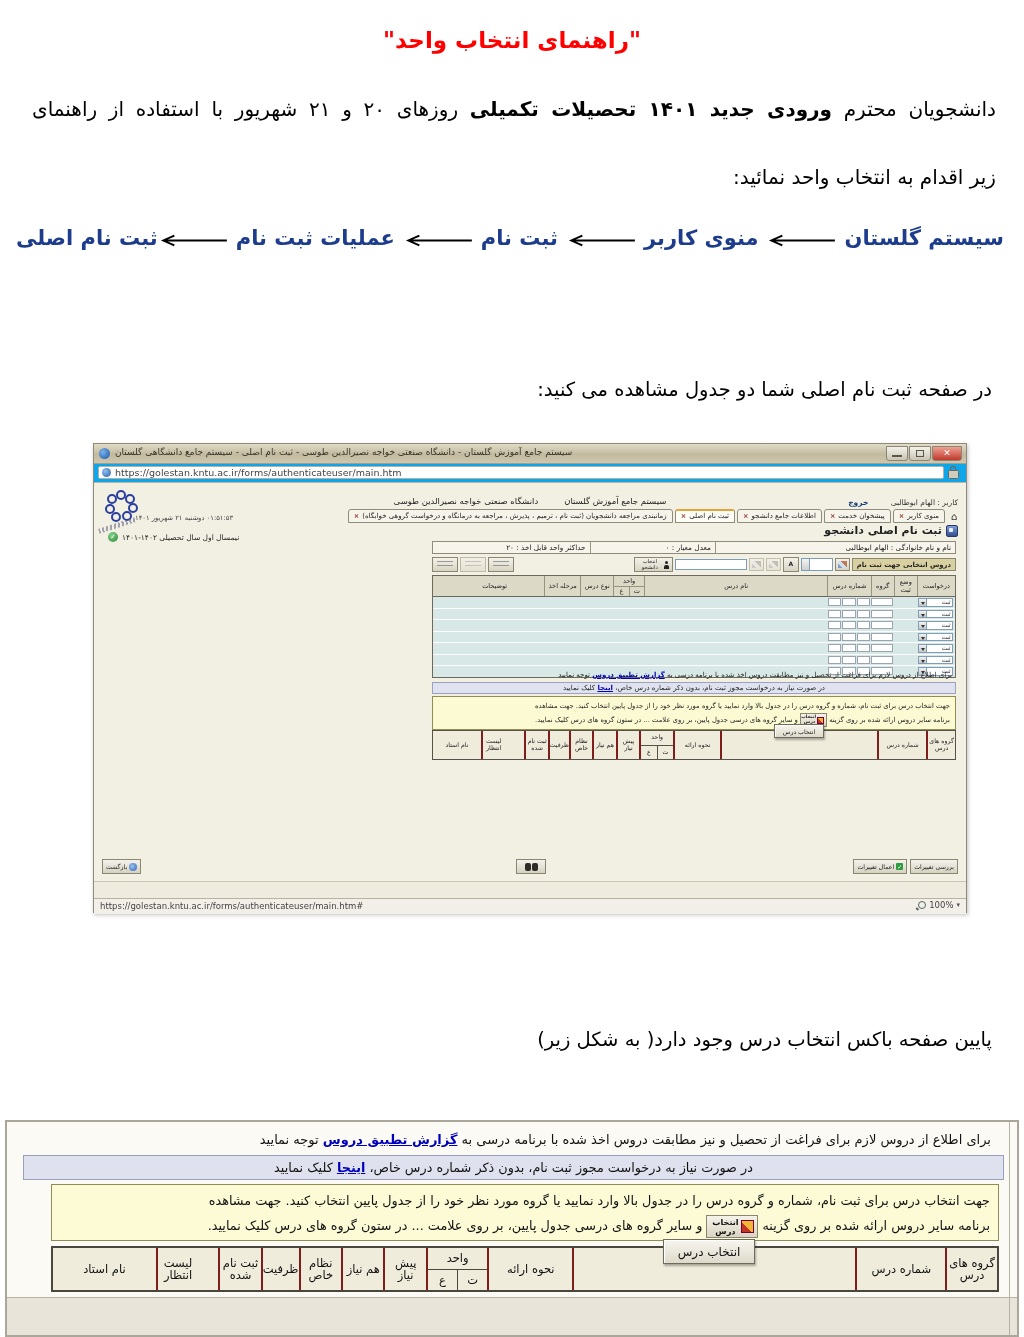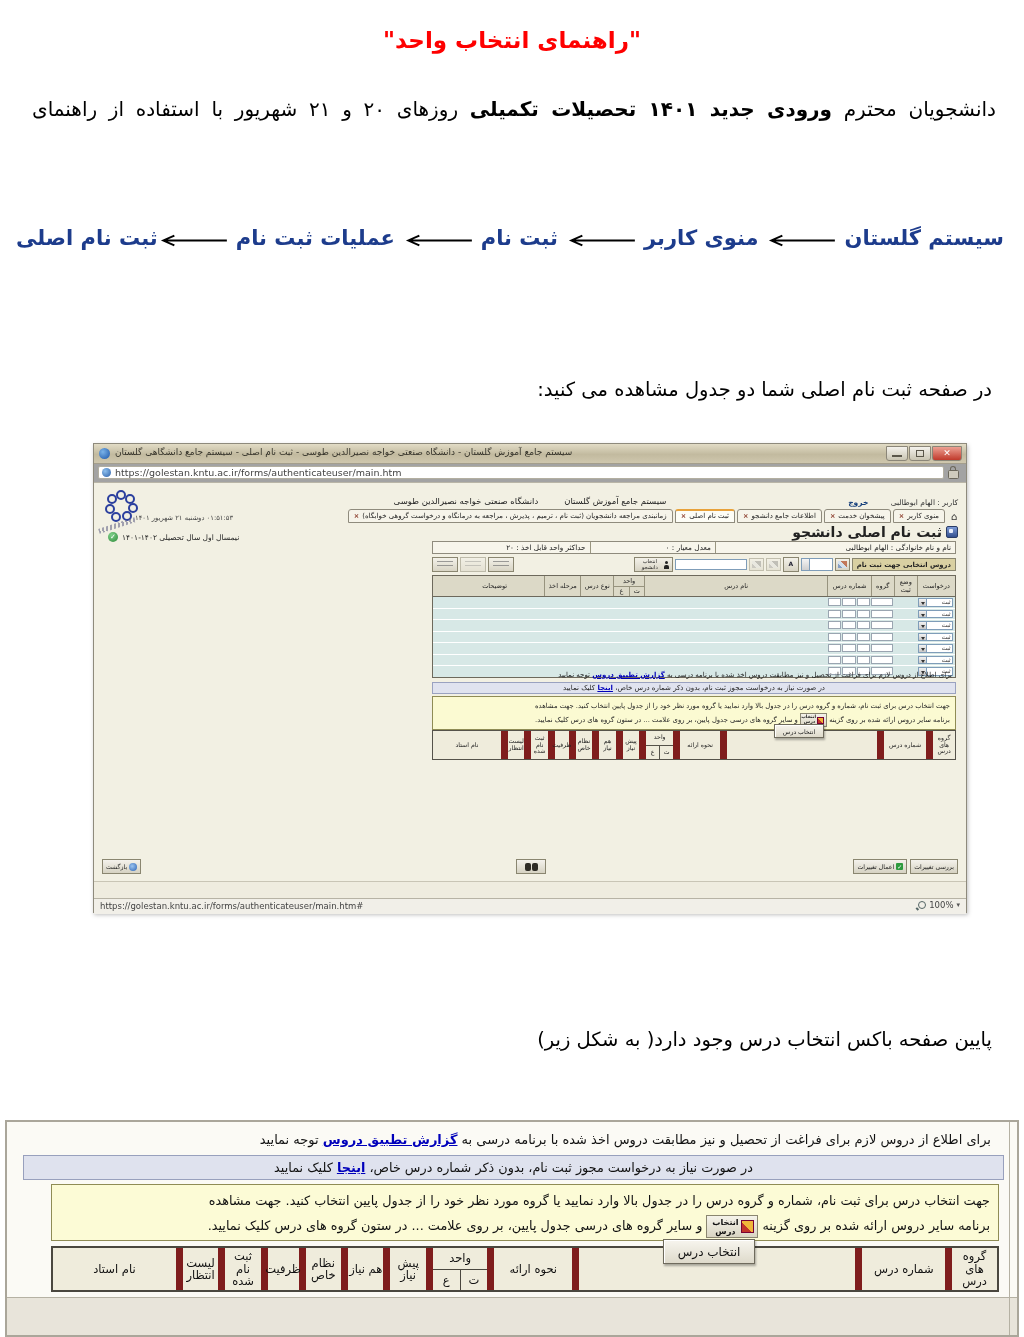--- a/index.html
+++ b/index.html
@@ -21,42 +21,42 @@
   .shot{position:absolute;top:443px;left:93px;width:872px;height:468px;border:1px solid #8e8a7c;background:#f2f0e3;box-shadow:0 0 0 1px #d8d4c6 inset,1px 2px 4px rgba(0,0,0,.25);}
   .tbar{height:19px;position:relative;border-bottom:1px solid #a49e8c;
     background:linear-gradient(180deg,#e2dcc6,#c2ba9f 55%,#cfc7ae),radial-gradient(circle at 60% 40%,#d8d0b2,#b9b096);}
   .ticon{position:absolute;left:5px;top:4px;width:11px;height:11px;border-radius:50%;background:radial-gradient(circle at 35% 35%,#7ab2e8,#1b55a8);}
   .ttext{position:absolute;left:21px;top:3px;font-size:9px;color:#35332a;direction:rtl;white-space:nowrap;}
   .winbtns{position:absolute;right:4px;top:2px;display:flex;gap:1px;}
   .wb{width:20px;height:13px;border:1px solid #8b8678;border-radius:0 0 3px 3px;background:linear-gradient(#f4f2ec,#c9c4b2);position:relative;}
   .wb-min::after{content:"";position:absolute;left:5px;right:5px;bottom:3px;height:2px;background:#55514494;background:#5a564a;}
   .wb-max::after{content:"";position:absolute;left:6px;top:3px;width:6px;height:5px;border:1.5px solid #5a564a;}
   .wb-close{width:28px;background:linear-gradient(#eda092,#c0392b);color:#fff;font-size:9px;line-height:12px;text-align:center;font-weight:bold;}
-  .ubar{height:18px;background:#a3a3a3;border-bottom:1px solid #b9b5a7;position:relative;}
+  .ubar{height:18px;background:#0ea5e9;border-bottom:1px solid #b9b5a7;position:relative;}
   .ufield{position:absolute;left:4px;right:22px;top:2px;bottom:3px;background:#fff;border:1px solid #b3afa1;border-radius:2px;}
   .uglobe{position:absolute;left:8px;top:4px;width:9px;height:9px;border-radius:50%;background:radial-gradient(circle at 35% 35%,#8fc0ee,#2a5fa8);}
   .utext{position:absolute;left:21px;top:3px;font-size:9.5px;color:#444;white-space:nowrap;direction:ltr;}
   .ulock{position:absolute;right:7px;top:6px;width:9px;height:7px;border:1.5px solid #6b675b;border-radius:1.5px;background:#cfcbbd;}
   .ulock::before{content:"";position:absolute;top:-5px;left:1px;width:4px;height:4px;border:1.5px solid #6b675b;border-bottom:none;border-radius:4px 4px 0 0;}
 
   .scontent{position:relative;height:398px;background:#f2f0e3;direction:rtl;font-size:8px;color:#222;overflow:hidden;}
   .sbism{position:absolute;top:3px;left:0;right:0;text-align:center;font-size:7px;color:#333;}
   .sapp{position:absolute;top:13px;left:0;right:0;text-align:center;font-size:8.5px;color:#222;}
   .sapp .gap{display:inline-block;width:26px;}
   .suser{position:absolute;top:15px;right:8px;font-size:7.5px;color:#333;}
   .suser .logout{font-weight:bold;color:#17407c;margin-right:20px;}
   .stabs{position:absolute;top:26px;right:6px;display:flex;direction:rtl;align-items:flex-end;font-size:7px;white-space:nowrap;}
   .home{width:12px;height:12px;font-size:10px;line-height:12px;text-align:center;color:#333;margin-left:3px;}
   .tab{display:flex;align-items:center;background:#f6f4ea;border:1px solid #8f8b7d;border-radius:3px 3px 0 0;padding:2px 5px;margin-left:2px;gap:3px;}
   .tab .x{color:#8a3b2a;font-weight:bold;font-size:6.5px;}
   .tab.active{background:#fdfdf6;border-top:2px solid #e8a23b;padding-top:1px;}
   .slogo{position:absolute;left:8px;top:4px;}
   .slogocap{position:absolute;left:4px;top:40px;width:38px;height:5px;background:repeating-linear-gradient(100deg,#6a6a8a 0 2px,transparent 2px 4px);opacity:.6;transform:rotate(-18deg);}
   .sdate{position:absolute;left:41px;top:31px;font-size:6.8px;color:#444;direction:rtl;}
-  .sformtitle{position:absolute;top:41px;right:8px;display:flex;align-items:center;gap:4px;font-size:14px;font-weight:bold;}
+  .sformtitle{position:absolute;top:41px;right:8px;display:flex;align-items:center;gap:4px;font-size:11px;font-weight:bold;}
   .ficon{width:10px;height:10px;border-radius:2px;background:linear-gradient(#7d9bd6,#33508f);border:1px solid #2a3c66;position:relative;}
   .ficon::after{content:"";position:absolute;left:2px;top:2px;width:4px;height:4px;background:#e8eefc;border-radius:1px;}
   .ssem{position:absolute;top:49px;left:14px;display:flex;align-items:center;gap:4px;font-size:7.5px;direction:ltr;}
   .okicon{width:10px;height:10px;border-radius:50%;background:radial-gradient(circle at 35% 30%,#7fd089,#2e8b3a);color:#fff;font-size:7px;line-height:10px;text-align:center;font-weight:bold;}
   .ssem .txt{direction:rtl;}
 
   .sinfo{position:absolute;top:58px;right:10px;width:524px;height:13px;display:flex;direction:rtl;background:#f7f5eb;border:1px solid #8f8b7d;font-size:7.3px;line-height:11px;box-sizing:border-box;}
   .sinfo>div{border-left:1px solid #9a9681;padding:0 4px;box-sizing:border-box;overflow:hidden;white-space:nowrap;}
   .sinfo>div:last-child{border-left:none;}
   .si-name{width:46%;} .si-gpa{width:24%;} .si-max{width:30%;}
@@ -103,24 +103,24 @@
   .snote1{position:absolute;top:188px;right:14px;font-size:7px;color:#222;}
   .lnk{color:#0000bb;text-decoration:underline;font-weight:bold;}
   .snote2{position:absolute;top:199px;right:10px;width:524px;height:12px;background:#e0e3ef;border:1px solid #9aa2c0;box-sizing:border-box;text-align:center;font-size:7px;line-height:10px;}
   .syellow{position:absolute;top:213px;right:10px;width:524px;height:34px;background:#fbfad2;border:1px solid #8f8c55;box-sizing:border-box;padding:2px 5px;font-size:6.8px;line-height:14px;}
   .minibtn{display:inline-flex;align-items:center;gap:1px;border:1px solid #8a8670;background:linear-gradient(#f5f3ea,#d9d5c3);padding:1px 2px;vertical-align:middle;}
   .minibtn .mico{width:7px;height:7px;background:linear-gradient(45deg,#c2342a 45%,#f0b63a 45%);border:.5px solid #703;box-sizing:border-box;}
   .minibtn .mlbl{font-size:4.6px;line-height:4.8px;width:13px;text-align:center;font-weight:bold;}
 
   
   .t2grid{display:flex;direction:rtl;background:#efecdc;text-align:center;box-sizing:border-box;}
-  .t2grid>.c2{display:flex;align-items:center;justify-content:center;border-left:7px solid #7f1d1d;box-sizing:border-box;padding:0 1px;}
+  .t2grid>.c2{display:flex;align-items:center;justify-content:center;border-left:2px solid #7f1d1d;box-sizing:border-box;padding:0 1px;}
   .t2grid>.c2:last-child{border-left:none;}
   .w2-grp{width:5.5%;} .w2-no{width:9.5%;} .w2-wide{width:30%;} .w2-pres{width:9%;} .w2-un{width:6.5%;}
-  .w2-pre{width:4.5%;} .w2-co{width:4.5%;} .w2-sys{width:4.5%;} .w2-cap{width:4%;} .w2-reg{width:4.5%;} .w2-wait{width:4.5%;} .w2-inst{flex:1;}
+  .w2-pre{width:4.5%;} .w2-co{width:4.5%;} .w2-sys{width:4.5%;} .w2-cap{width:4%;} .w2-reg{width:4.5%;margin-left:20px;} .w2-wait{width:4.5%;} .w2-inst{flex:1;}
   .st2{position:absolute;top:247px;right:10px;width:524px;height:30px;border:1.5px solid #55524a;font-size:6.2px;line-height:6.8px;}
   .st2 .uc .us{border-top:1px solid #55524a;} .st2 .uc .us span:first-child{border-left:1px solid #55524a;}
   .btn3d{background:linear-gradient(#f7f5ee,#dedacb);border:1px solid #6f6b5d;box-shadow:1px 1px 0 #fff inset,1px 2px 2px rgba(0,0,0,.3);display:flex;align-items:center;justify-content:center;box-sizing:border-box;}
   .sfloat{position:absolute;top:241px;right:142px;width:50px;height:14px;font-size:6.2px;z-index:6;}
 
   .sbottom{position:absolute;left:8px;right:8px;bottom:7px;height:15px;font-size:6.2px;}
   .bback{position:absolute;left:0;top:0;height:13px;padding:0 3px;display:flex;align-items:center;gap:2px;border:1px solid #8a8670;background:linear-gradient(#f4f2ec,#d6d2c2);}
   .bico{width:8px;height:8px;border-radius:50%;background:radial-gradient(circle at 40% 40%,#9cc4f0,#2b62b4);}
   .bsearch{position:absolute;left:50%;margin-left:-14px;top:0;width:28px;height:13px;border:1px solid #8a8670;background:linear-gradient(#f4f2ec,#d6d2c2);display:flex;align-items:center;justify-content:center;}
   .bino{width:13px;height:8px;position:relative;}
@@ -153,20 +153,21 @@
   .fband{position:absolute;left:0;right:0;bottom:0;height:37px;background:#e8e4da;border-top:1px solid #b5b1a3;}
 </style>
 </head>
 <body>
 
 <div class="page">
 
   <h1 class="doc-title">"راهنمای انتخاب واحد"</h1>
 
   <div class="intro1"><span>دانشجویان محترم </span><b>ورودی جدید ۱۴۰۱ تحصیلات تکمیلی</b><span> روزهای ۲۰ و ۲۱ شهریور با استفاده از راهنمای</span></div>
+  <div class="intro2">زیر اقدام به انتخاب واحد نمائید:</div>
 
   <div class="flow">
     <span>سیستم گلستان</span>
     <span class="sep">
         <svg viewBox="0 0 60 12" preserveAspectRatio="none">
           <path d="M59 6 H6 M14 1.5 L4.5 6 L14 10.5" stroke="#000" stroke-width="1.7" fill="none"></path>
         </svg>
       </span>
     <span>منوی کاربر</span>
     <span class="sep">

